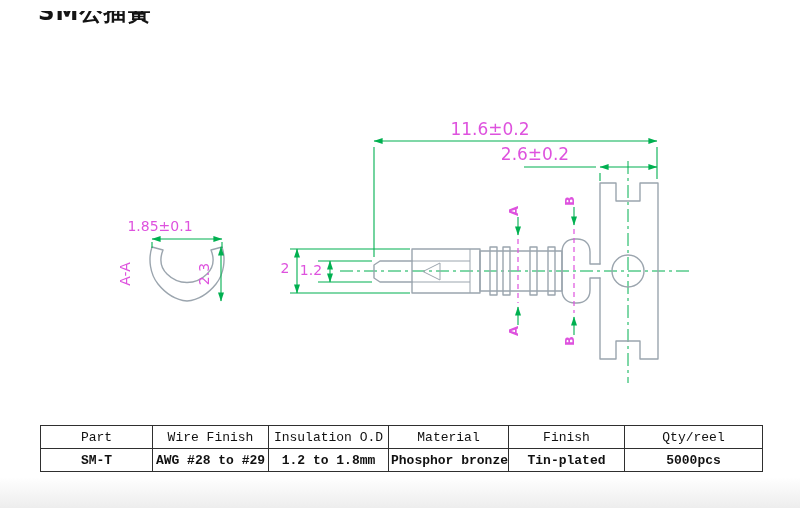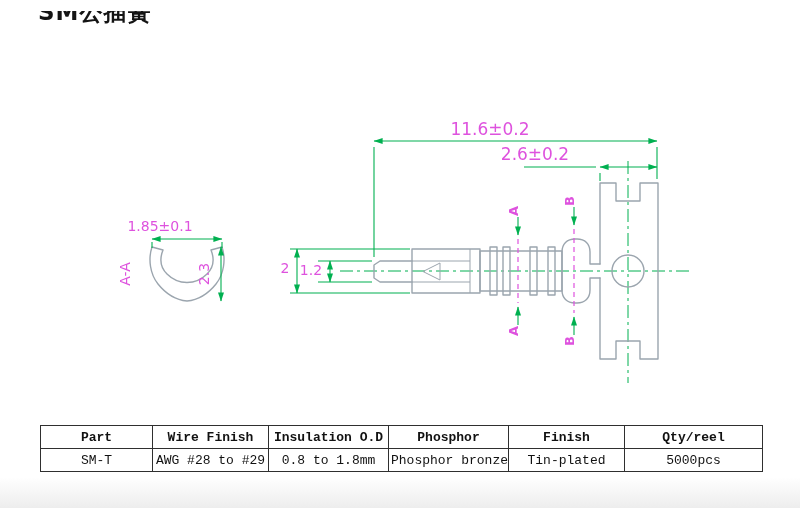--- a/index.html
+++ b/index.html
@@ -17,22 +17,22 @@
   .outline { fill:none; stroke:var(--part-color); stroke-width:1.4; stroke-linejoin:round; stroke-linecap:round; }
   .outline-thin { fill:none; stroke:var(--part-color); stroke-width:1; }
   .dimline { fill:none; stroke:var(--dim-color); stroke-width:1.1; }
   .cline { fill:none; stroke:var(--dim-color); stroke-width:1; stroke-dasharray:13 4 3 4; }
   .secline { fill:none; stroke:var(--label-color); stroke-width:1.2; stroke-dasharray:5 4; }
   .dimtext { fill:var(--label-color); font-family:"DejaVu Sans",sans-serif; font-size:14px; }
   .dimtext-lg { font-size:17px; }
   .seclabel { fill:var(--label-color); font-family:"DejaVu Sans",sans-serif; font-size:13px; font-weight:bold; }
   .spec { position:absolute; left:40px; top:414px; border-collapse:collapse; table-layout:fixed; width:722px;
           font-family:"Liberation Mono","DejaVu Sans Mono",monospace; font-size:13px; color:#111; background:#fff; }
-  .spec th,.spec td { border:1px solid var(--table-border); text-align:center; padding:0 2px; height:23px; white-space:nowrap; overflow:hidden; }
-  .spec th { font-weight:700; }
+  .spec th,.spec td { border:1px solid var(--table-border); text-align:center; padding:0 2px; height:23px; white-space:nowrap; overflow:hidden;font-weight:bold; }
+  .spec th { font-weight:400; }
   .shade { position:absolute; left:0; bottom:0; width:100%; height:42px;
            background:linear-gradient(180deg, rgba(200,200,200,0) 0%, rgba(185,185,185,0.35) 100%); pointer-events:none; }
 </style>
 </head>
 <body>
 
 <div class="page">
 
   <div class="title">SM公插簧</div>
 
@@ -126,30 +126,30 @@
         <col style="width:120px">
       <col style="width:120px">
         <col style="width:116px">
         <col style="width:138px">
     </colgroup>
     <thead>
       <tr>
         <th>Part</th>
         <th>Wire Finish</th>
         <th>Insulation O.D</th>
-        <th>Phosphor</th>
+        <th>Material</th>
         <th>Finish</th>
         <th>Qty/reel</th>
       </tr>
     </thead>
     <tbody>
       <tr>
         <td>SM-T</td>
         <td>AWG #28 to #29</td>
-        <td>0.8 to 1.8mm</td>
+        <td>1.2 to 1.8mm</td>
         <td>Phosphor bronze</td>
         <td>Tin-plated</td>
         <td>5000pcs</td>
       </tr>
     </tbody>
   </table>
 
   <div class="shade"></div>
 </div>
 

